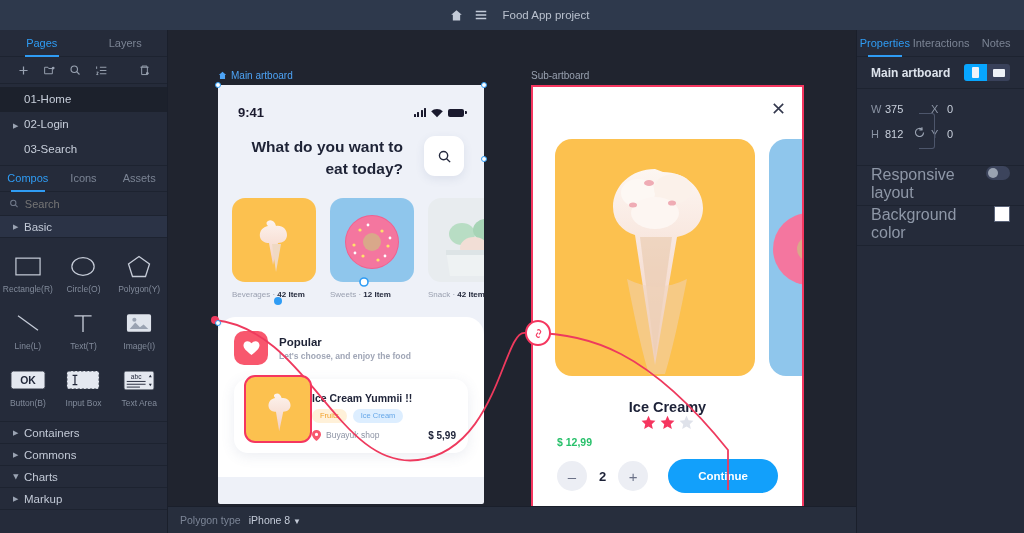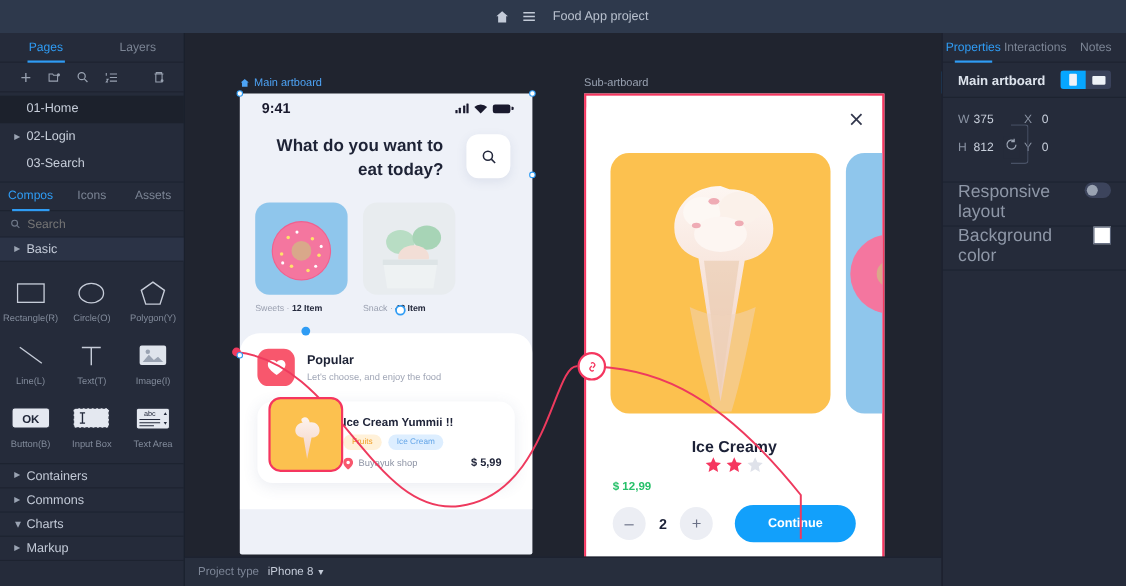--- a/index.html
+++ b/index.html
@@ -139,21 +139,21 @@
 
   .phone {
     position: absolute; left: 50px; top: 55px; width: 266px; height: 419px;
     background: #eef1f8; border-radius: 2px; overflow: hidden;
   }
   .sel-dot {
     position: absolute; width: 6px; height: 6px; border-radius: 50%;
     background: #fff; border: 1.5px solid #2f9cf4; z-index: 30;
   }
 
-  .statusbar { display: flex; align-items: center; justify-content: space-between; padding: 6px 20px 0; }
+  .statusbar { display: flex; align-items: center; justify-content: space-between; padding: 20px 20px 0; }
   .stime { font-size: 13px; font-weight: bold; color: #1a1a2e; }
   .sicons { display: flex; align-items: center; gap: 5px; }
   .bars { display: flex; align-items: flex-end; gap: 1.5px; height: 9px; }
   .bars i { width: 2px; background: #1a1a2e; border-radius: 0.5px; display: block; }
   .batt { width: 16px; height: 8px; border-radius: 2px; background: #1a1a2e; position: relative; }
   .batt:after { content:''; position:absolute; right:-2.5px; top:2.5px; width:1.5px; height:3px; background:#1a1a2e; border-radius:0 1px 1px 0; }
 
   .hero { display: flex; align-items: flex-start; justify-content: space-between; padding: 16px 20px 0; }
   .hero h1 { font-size: 15.5px; line-height: 1.42; color: #1e2336; font-weight: bold; max-width: 165px; text-align: right; }
   .searchbtn {
@@ -168,21 +168,21 @@
   .cat .meta { font-size: 8px; color: #9aa0b0; margin-top: 8px; white-space: nowrap; }
   .cat .meta b { color: #252a3d; }
 
   .pop-wrap { background: #fff; border-radius: 18px 18px 0 0; margin-top: 18px; padding: 14px 16px 10px; height: 160px; }
   .pop-head { display: flex; align-items: center; gap: 11px; }
   .heart-box {
     width: 34px; height: 34px; border-radius: 10px; background: #f8576d;
     display: flex; align-items: center; justify-content: center; color: #fff; flex-shrink: 0;
   }
   .pop-head .ph-t { font-size: 11.5px; font-weight: bold; color: #1e2336; }
-  .pop-head .ph-s { font-size: 8.5px; color: #a0a6b6; margin-top: 3px; }
+  .pop-head .ph-s { font-size: 8.5px; color: #a0a6b6; margin-top: 3px; font-weight: bold; }
 
   .food-card {
     margin-top: 14px; background: #fff; border-radius: 14px; height: 74px;
     box-shadow: 0 3px 14px rgba(70,90,140,.11); display: flex; align-items: center;
     padding-left: 62px; position: relative;
   }
   .food-thumb {
     position: absolute; left: 10px; top: -4px; width: 68px; height: 68px;
     border-radius: 11px; overflow: hidden; border: 2px solid #f5365f; z-index: 6;
   }
@@ -587,20 +587,38 @@
         <h1>What do you want to eat today?</h1>
         <div class="searchbtn">
           <svg width="15" height="15" viewBox="0 0 16 16" fill="none" stroke="#23283c" stroke-width="1.5">
               <circle cx="7" cy="7" r="4.4"></circle>
               <path d="M10.3 10.3 14 14"></path>
             </svg>
         </div>
       </div>
 
       <div class="cats">
+        <div class="cat">
+          <div class="thumb" style="background:#fcc14f">
+            <svg width="84" height="84" viewBox="0 0 84 84">
+                <defs>
+                  <linearGradient id="ic1" x1="0" y1="0" x2="0" y2="1">
+                    <stop offset="0" stop-color="#fdf3ee"></stop>
+                    <stop offset="1" stop-color="#f3cfc0"></stop>
+                  </linearGradient>
+                </defs>
+                <path d="M36 28c-6 1-9 6-8 11 1 4 5 6 9 6l4 22 5-22c5 0 9-3 9-8 0-6-5-10-11-9-1-5-5-7-8-5-2 1-2 3 0 5z" fill="url(#ic1)"></path>
+                <path d="M40 46l4 28 5-28z" fill="#f0d9c3"></path>
+              </svg>
+          </div>
+          <div class="meta">
+            <span>Beverages</span>
+            · <b>42 Item</b>
+          </div>
+        </div>
         <div class="cat">
           <div class="thumb" style="background:#8fc6ec">
             <svg width="84" height="84" viewBox="0 0 84 84">
                 <circle cx="42" cy="44" r="27" fill="#f0608f"></circle>
                 <circle cx="42" cy="44" r="26" fill="#f4769f"></circle>
                 <circle cx="42" cy="44" r="9" fill="#d9a88a"></circle>
                 <g fill="#ffe16b">
                   <circle cx="30" cy="32" r="1.6"></circle>
                   <circle cx="52" cy="33" r="1.6"></circle>
                   <circle cx="58" cy="48" r="1.6"></circle>
@@ -759,21 +777,21 @@
 
     <div class="link-badge">
       <svg width="13" height="13" viewBox="0 0 16 16" fill="none" stroke="#f5365f" stroke-width="1.4">
         <path d="M6.5 4.2A2.4 2.4 0 0 1 10 7.6L8.6 9"></path>
         <path d="M9.5 11.8A2.4 2.4 0 0 1 6 8.4L7.4 7"></path>
       </svg>
     </div>
   </div>
 
   <div class="botbar">
-    <span>Project type</span>
+    <span>Polygon type</span>
     <span class="val">
       <span>iPhone 8</span>
       <span style="font-size:8px">▼</span>
     </span>
   </div>
 
   <div class="right">
     <div class="tabrow three">
       <div class="tab active">Properties</div>
       <div class="tab">Interactions</div>

